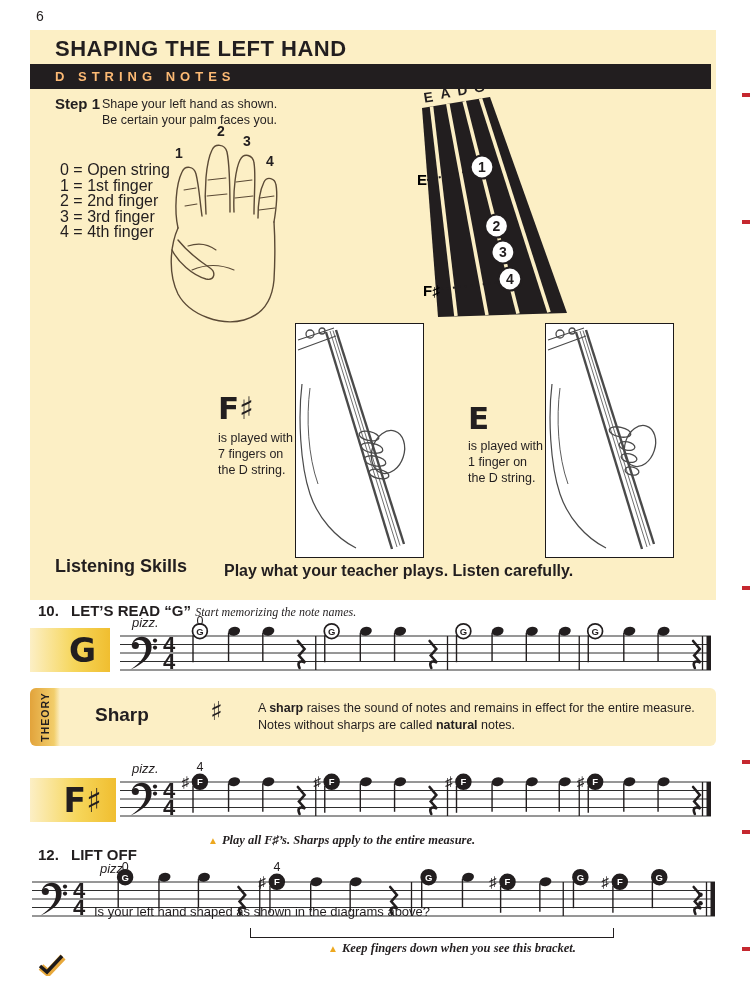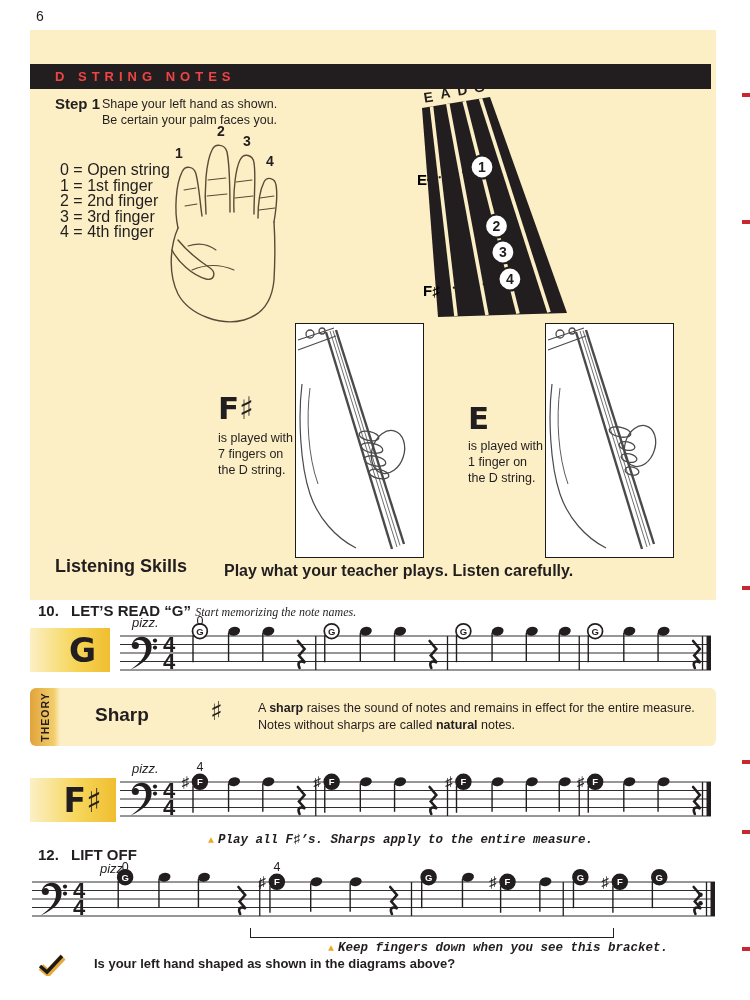--- a/index.html
+++ b/index.html
@@ -3,21 +3,21 @@
 <meta charset="utf-8">
 <style>
   html,body{margin:0;padding:0;background:#ffffff;}
   #page{position:relative;width:750px;height:1000px;background:#ffffff;overflow:hidden;
         font-family:"Liberation Sans",sans-serif;color:#221e1f;}
   .abs{position:absolute;}
   .yellow-panel{left:30px;top:30px;width:686px;height:570px;background:#FCEFC5;}
   .page-num{left:36px;top:8px;font-size:14px;}
   .main-title{left:55px;top:36px;font-size:22px;font-weight:bold;letter-spacing:.5px;}
   .black-bar{left:30px;top:64px;width:681px;height:25px;background:#221e1f;}
-  .black-bar span{position:absolute;left:25px;top:5px;color:#ef4444;font-size:13px;font-weight:bold;letter-spacing:5px;}
+  .black-bar span{position:absolute;left:25px;top:5px;color:#fdba74;font-size:13px;font-weight:bold;letter-spacing:5px;}
   .step-label{font-weight:bold;font-size:15px;}
   .step1-text{left:102px;top:96px;font-size:12.5px;line-height:16px;}
   .legend{left:60px;top:162px;font-size:16px;line-height:15.5px;}
   .step2{left:55px;top:380px;width:168px;font-size:12.5px;line-height:15.5px;}
   .bignote{font-size:31px;font-weight:bold;font-family:"DejaVu Sans",sans-serif;}
   .notecap{font-size:12.5px;line-height:16px;}
   .photo{background:#fff;border:1.5px solid #1d1a1b;}
   .listen-title{left:55px;top:556px;font-size:18px;font-weight:bold;}
   .listen-text{left:224px;top:562px;font-size:16px;font-weight:600;}
   .ex-header{font-size:15px;font-weight:bold;}
@@ -26,36 +26,37 @@
              display:flex;align-items:center;justify-content:flex-end;}
   .label-box span{font-size:33px;font-weight:bold;font-family:"DejaVu Sans",sans-serif;padding-right:14px;line-height:1;}
   .theory-box{left:30px;top:688px;width:686px;height:58px;background:#FCEFC5;border-radius:6px;}
   .theory-tab{position:absolute;left:0;top:0;width:30px;height:58px;border-radius:6px 0 0 6px;
               background:linear-gradient(to right,#E2A33B 0%,#F2CE6B 80%,#FCEFC5 100%);}
   .theory-tab span{position:absolute;left:15px;top:29px;transform:translate(-50%,-50%) rotate(-90deg);
                    font-size:10.5px;font-weight:bold;letter-spacing:1px;}
   .theory-term{position:absolute;left:65px;top:16px;font-size:19px;font-weight:bold;}
   .theory-sharp{position:absolute;left:180px;top:8px;font-size:26px;font-weight:bold;font-family:"DejaVu Sans",sans-serif;}
   .theory-text{position:absolute;left:228px;top:12px;font-size:12.5px;line-height:17px;}
-  .caption{font-size:12.5px;font-style:italic;font-weight:600;font-family:Liberation Mono, monospace;}
+  .caption{font-size:12.5px;font-style:italic;font-weight:600;font-family:Liberation Serif, serif;}
   .tri{color:#EDA81F;font-style:normal;font-size:10px;margin-right:4px;}
   .bracket{left:250px;top:928px;width:362px;height:9px;border-left:1.5px solid #221e1f;
            border-right:1.5px solid #221e1f;border-bottom:1.5px solid #221e1f;}
-  .question{left:74px;top:956px;font-size:13px;font-weight:700;padding-left:20px;}
+  .question{left:74px;top:904px;font-size:13px;font-weight:400;padding-left:20px;}
   .printmark{left:742px;width:8px;height:4px;background:#C5282F;}
   svg text{font-family:"Liberation Sans",sans-serif;}
 </style>
 </head>
 <body>
 
 <div id="page">
 
   <div class="abs page-num">6</div>
   <div class="abs yellow-panel"></div>
 
+  <div class="abs main-title">SHAPING THE LEFT HAND</div>
   <div class="abs black-bar">
     <span>D STRING NOTES</span>
   </div>
 
   <div class="abs step-label" style="left:55px;top:95px;text-align:right;">Step 1</div>
   <div class="abs step1-text">
     <span>Shape your left hand as shown.</span><br>
     <span>Be certain your palm faces you.</span>
   </div>
 

